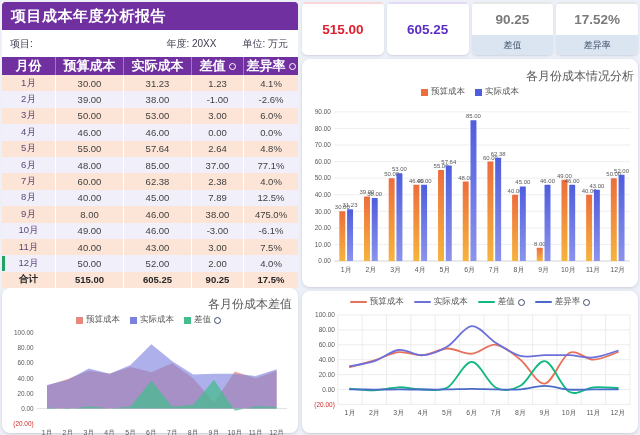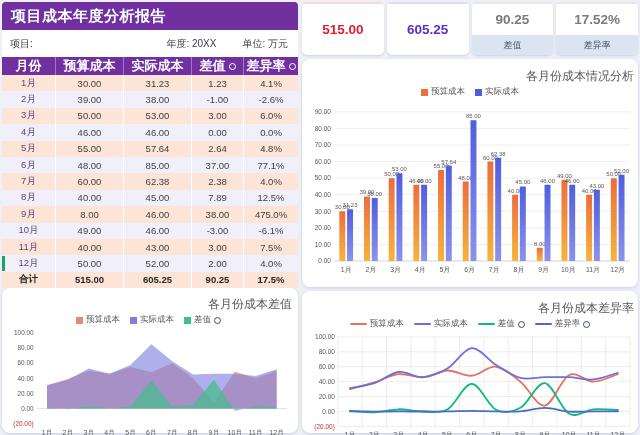--- a/index.html
+++ b/index.html
@@ -356,21 +356,20 @@
           <rect x="264.8166666666666" y="86.33333333333334" width="6" height="76.66666666666666" fill="url(#barg1)" rx="0.6"></rect>
           <text x="267.8166666666666" y="84.33333333333334" font-size="6" fill="#595959" text-anchor="middle" font-family="&quot;Liberation Sans&quot;,&quot;DejaVu Sans&quot;,sans-serif">46.00</text>
           <rect x="289.65" y="91.33333333333333" width="6" height="71.66666666666667" fill="url(#barg1)" rx="0.6"></rect>
           <text x="292.65" y="89.33333333333333" font-size="6" fill="#595959" text-anchor="middle" font-family="&quot;Liberation Sans&quot;,&quot;DejaVu Sans&quot;,sans-serif">43.00</text>
           <rect x="314.4833333333333" y="76.33333333333334" width="6" height="86.66666666666666" fill="url(#barg1)" rx="0.6"></rect>
           <text x="317.4833333333333" y="74.33333333333334" font-size="6" fill="#595959" text-anchor="middle" font-family="&quot;Liberation Sans&quot;,&quot;DejaVu Sans&quot;,sans-serif">52.00</text>
         </svg>
     </div>
 
     <div class="card line-card">
-      <div class="chart-title">各月份成本差异率</div>
       <div class="legend">
           <span class="leg-item">
             <span class="leg-line" style="background: rgb(233, 112, 90);"></span>
             <span>预算成本</span>
           </span>
           <span class="leg-item">
             <span class="leg-line" style="background: rgb(107, 112, 218);"></span>
             <span>实际成本</span>
           </span>
           <span class="leg-item">

